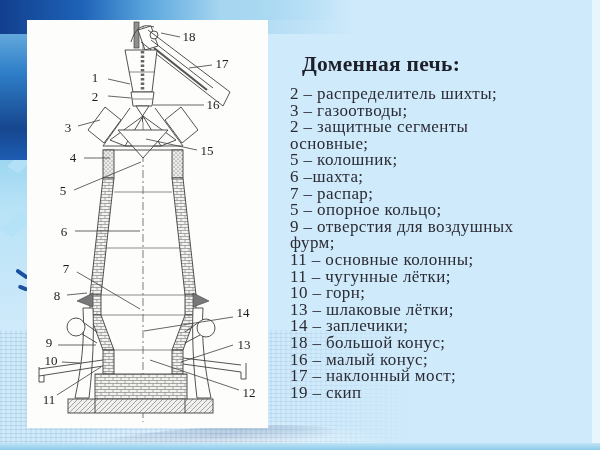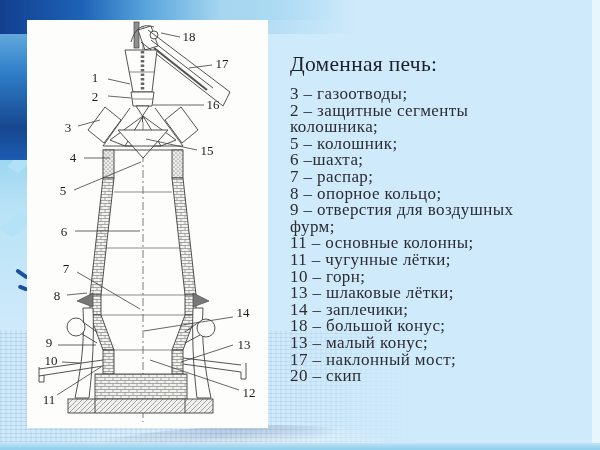--- a/index.html
+++ b/index.html
@@ -38,21 +38,21 @@
   .panel{position:absolute;left:27px;top:20px;width:241px;height:408px;background:#fdfdfc;}
   .panel svg{display:block;width:241px;height:408px;}
   .d-stroke{stroke:#3f3f3f;stroke-width:.9;fill:none;}
   .d-fill{stroke:#3f3f3f;stroke-width:.9;fill:#fdfdfc;}
   .d-light{stroke:#5a5a5a;stroke-width:.7;fill:none;}
   .d-leader{stroke:#3f3f3f;stroke-width:.8;}
   .d-label{font-family:"Liberation Serif","DejaVu Serif",serif;font-size:13px;fill:#1c1c1c;text-anchor:middle;}
 
   
   .legend{position:absolute;left:290px;top:52px;width:302px;color:#2b2b33;}
-  .legend .title{font-size:21.5px;font-weight:normal;color:#1e1e29;letter-spacing:.3px;margin:0 0 9px 0;}
+  .legend .title{font-size:21.5px;font-weight:bold;color:#1e1e29;letter-spacing:.3px;margin:0 0 9px 12px;}
   .legend-line{font-size:17px;line-height:16.6px;letter-spacing:.4px;white-space:nowrap;}
 </style>
 </head>
 <body>
 
 <div class="stage">
 
   <div class="bg-top"></div>
   <div class="bg-left"></div>
   <div class="chev" style="left:3px;top:26px;width:34px;height:30px"></div>
@@ -182,34 +182,35 @@
           <text x="195" y="48" class="d-label">17</text>
           <line x1="153" y1="17" x2="134" y2="13" class="d-leader"></line>
           <text x="162" y="21" class="d-label">18</text>
         </g>
     </svg>
   </div>
 
   <div class="legend">
     <div class="title">Доменная печь:</div>
     <div id="legend-lines">
+        <div class="legend-line">2 – распределитель шихты;</div>
         <div class="legend-line">3 – газоотводы;</div>
         <div class="legend-line">2 – защитные сегменты</div>
-        <div class="legend-line">колошника;</div>
+        <div class="legend-line">основные;</div>
         <div class="legend-line">5 – колошник;</div>
         <div class="legend-line">6 –шахта;</div>
         <div class="legend-line">7 – распар;</div>
-        <div class="legend-line">8 – опорное кольцо;</div>
+        <div class="legend-line">5 – опорное кольцо;</div>
         <div class="legend-line">9 – отверстия для воздушных</div>
         <div class="legend-line">фурм;</div>
         <div class="legend-line">11 – основные колонны;</div>
         <div class="legend-line">11 – чугунные лётки;</div>
         <div class="legend-line">10 – горн;</div>
         <div class="legend-line">13 – шлаковые лётки;</div>
         <div class="legend-line">14 – заплечики;</div>
         <div class="legend-line">18 – большой конус;</div>
-        <div class="legend-line">13 – малый конус;</div>
+        <div class="legend-line">16 – малый конус;</div>
         <div class="legend-line">17 – наклонный мост;</div>
-        <div class="legend-line">20 – скип</div>
+        <div class="legend-line">19 – скип</div>
       </div>
   </div>
 
 </div>
 
 </body></html>

